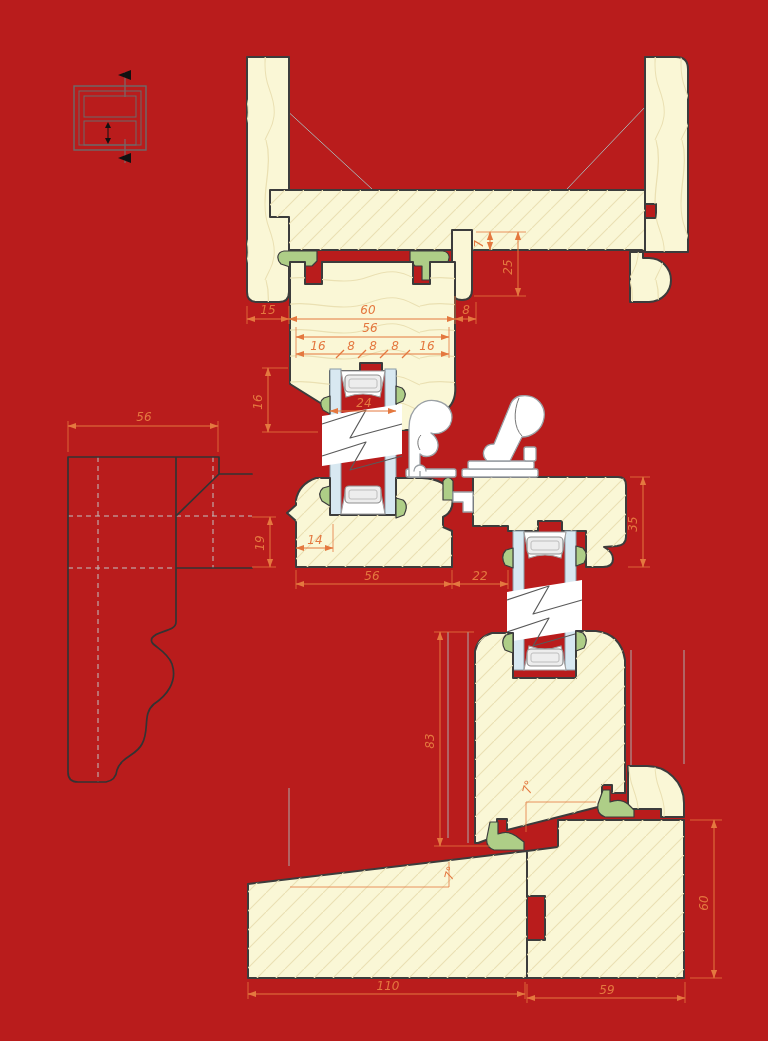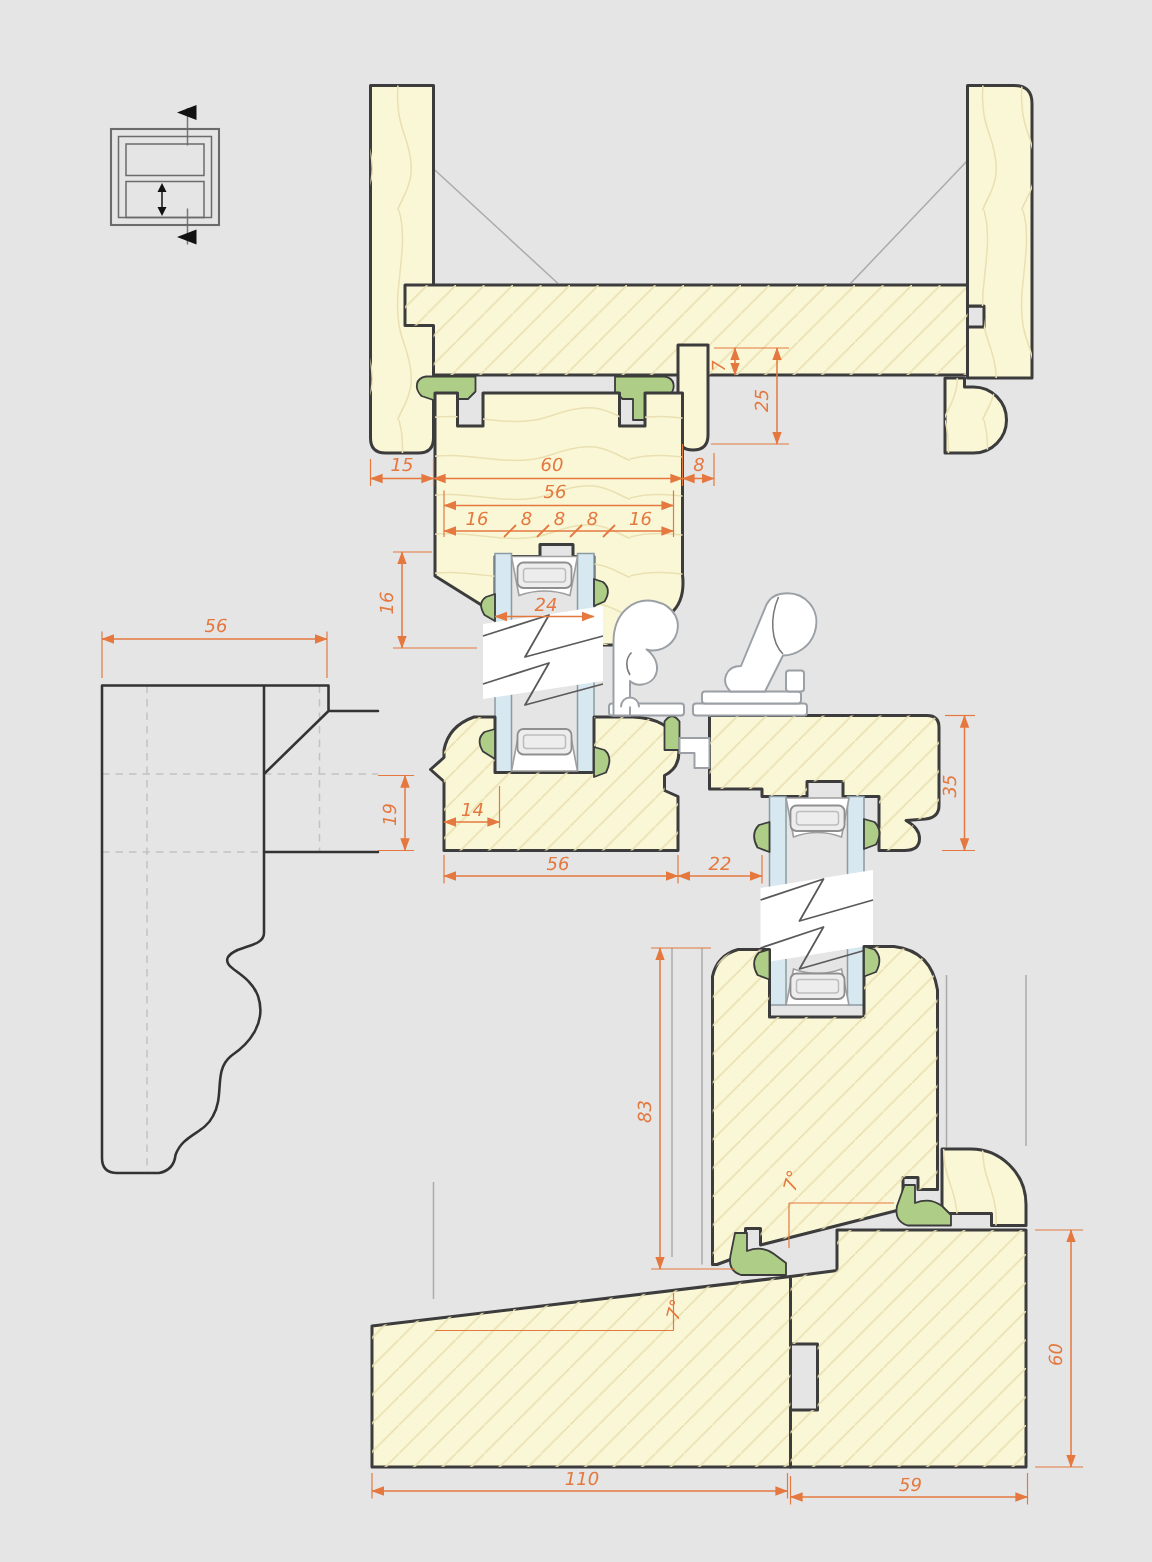--- a/index.html
+++ b/index.html
@@ -1,16 +1,16 @@
 <!DOCTYPE html>
 <html><head>
 <meta charset="utf-8">
 <style>
   html,body{margin:0;padding:0;background:#ffffff;}
-  .stage{position:relative;width:768px;height:1041px;background:#e5e5e5;overflow:hidden;
+  .stage{position:relative;width:768px;height:1041px;background:#b91c1c;overflow:hidden;
          font-family:"DejaVu Sans",sans-serif;}
   svg{display:block}
   .wb{fill:#FAF7D6;stroke:#3C3C3C;stroke-width:2;stroke-linejoin:round;stroke-linecap:round}
   .wh{fill:url(#hatchP);stroke:none}
   .wg{fill:url(#grainP);stroke:none}
   .wgv{fill:url(#grainVP);stroke:none}
   .gl{fill:#D8E8F1;stroke:#8A9BA5;stroke-width:1}
   .bk{fill:#ffffff;stroke:none}
   .bz{fill:none;stroke:#5A5A5A;stroke-width:1.2;stroke-linejoin:round}
   .sl{fill:#AECE87;stroke:#3C3C3C;stroke-width:1.2;stroke-linejoin:round}

